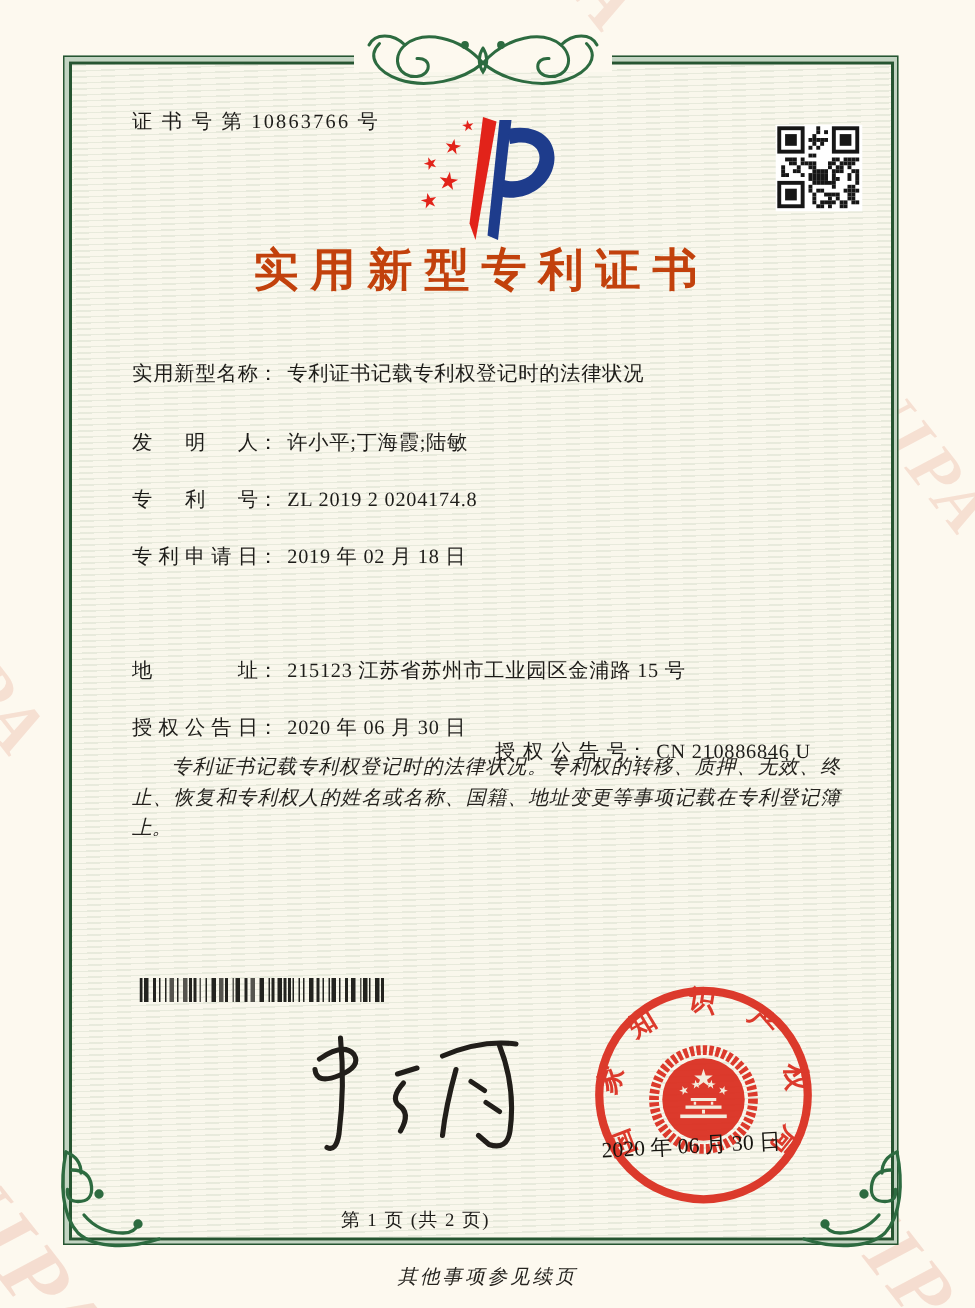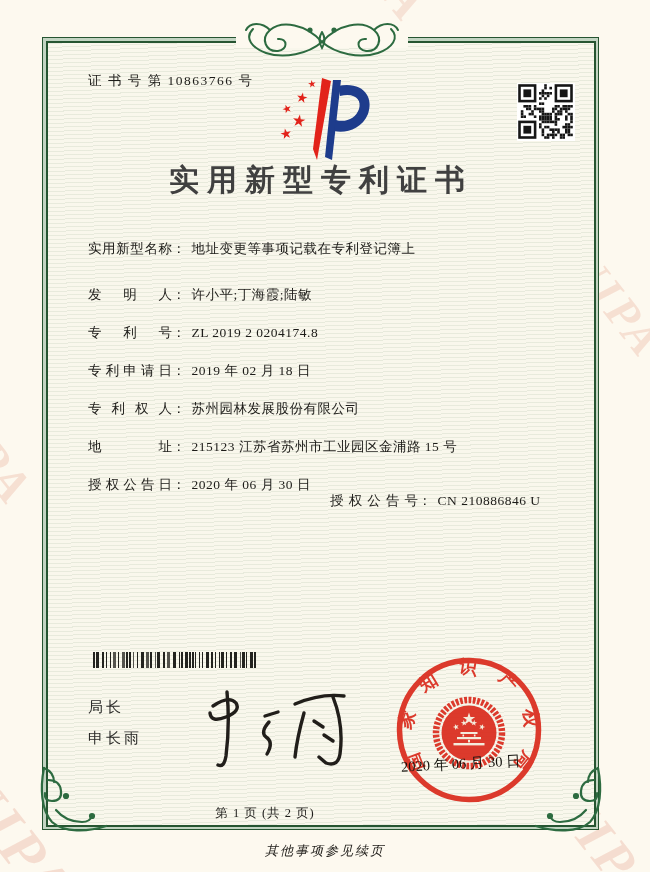--- a/index.html
+++ b/index.html
@@ -32,21 +32,21 @@
         rgba(146,170,140,.17) 0 1px, rgba(0,0,0,0) 1px 4px),
       #f9f7ec;
   }
   .orn{position:absolute;z-index:2;}
   .content{position:absolute;inset:0;z-index:3;}
   .cert-no{position:absolute;left:88px;top:72px;font-size:13.5px;letter-spacing:1.5px;}
   .logo{position:absolute;left:272px;top:76px;}
   .qr{position:absolute;left:517px;top:83px;}
   .title{
     position:absolute;left:0;top:160px;width:642px;text-align:center;
-    font-size:30px;font-weight:bold;letter-spacing:8px;color:#404040;
+    font-size:30px;font-weight:bold;letter-spacing:8px;color:#c2410c;
   }
   .row{position:absolute;left:88px;font-size:13.5px;white-space:nowrap;}
   .flabel{
     display:inline-block;width:84px;vertical-align:top;
     text-align:justify;text-align-last:justify;font-family:Liberation Serif, serif;
   }
   .flabel2{
     display:inline-block;width:88px;vertical-align:top;
     text-align:justify;text-align-last:justify;
   }
@@ -63,21 +63,21 @@
   .signer{position:absolute;left:88px;top:698px;
     font-family:"Liberation Sans","DejaVu Sans",sans-serif;
     font-size:15px;letter-spacing:3px;color:#2a2a28;}
   .signer div{margin-bottom:12px;}
   .signature{position:absolute;left:183px;top:686px;}
   .seal{position:absolute;left:392px;top:653px;z-index:3;}
   .seal-date{
     position:absolute;left:401px;top:754px;z-index:4;width:140px;
     font-size:14.5px;color:#15140f;transform:rotate(-3deg);white-space:nowrap;
   }
-  .page-num{position:absolute;left:4px;top:805px;width:522px;text-align:center;font-size:12.5px;letter-spacing:1px;}
+  .page-num{position:absolute;left:16px;top:805px;width:522px;text-align:center;font-size:12.5px;letter-spacing:1px;}
   .note{position:absolute;left:0;top:842px;width:650px;text-align:center;
     font-size:13px;font-style:italic;letter-spacing:2px;color:#25231f;}
 </style>
 </head>
 <body>
 
 <div class="page">
 
   <svg width="0" height="0" style="position:absolute" aria-hidden="true">
     <defs>
@@ -281,45 +281,43 @@
           <rect x="53.2" y="35.00000000000001" width="2.6" height="2.6" fill="#161616"></rect>
           <rect x="53.2" y="37.6" width="2.6" height="2.6" fill="#161616"></rect>
           <rect x="53.2" y="42.800000000000004" width="2.6" height="2.6" fill="#161616"></rect>
           <rect x="53.2" y="50.6" width="2.6" height="2.6" fill="#161616"></rect>
         </g>
     </svg>
 
     <div class="title">实用新型专利证书</div>
 
     <div class="row" style="top:240px">
-      <span class="flabel">实用新型名称</span><span class="fcolon">：</span><span class="fvalue">地址变更等事项记载在专利登记簿上</span>
+      <span class="flabel">实用新型名称</span><span class="fcolon">：</span><span class="fvalue">专利证书记载专利权登记时的法律状况</span>
     </div>
     <div class="row" style="top:286px">
       <span class="flabel">发明人</span><span class="fcolon">：</span><span class="fvalue">许小平;丁海霞;陆敏</span>
     </div>
     <div class="row" style="top:324px">
       <span class="flabel">专利号</span><span class="fcolon">：</span><span class="fvalue">ZL 2019 2 0204174.8</span>
     </div>
     <div class="row" style="top:362px">
       <span class="flabel">专利申请日</span><span class="fcolon">：</span><span class="fvalue">2019 年 02 月 18 日</span>
-    </div>
-    <div class="row" style="top:400px">
-      <span class="flabel">专利权人</span><span class="fcolon">：</span><span class="fvalue">苏州园林发展股份有限公司</span>
     </div>
     <div class="row" style="top:438px">
       <span class="flabel">地址</span><span class="fcolon">：</span><span class="fvalue">215123 江苏省苏州市工业园区金浦路 15 号</span>
     </div>
     <div class="row" style="top:476px">
       <span class="flabel">授权公告日</span><span class="fcolon">：</span><span class="fvalue">2020 年 06 月 30 日</span>
       <span class="pair2">
         <span class="flabel2">授权公告号</span><span class="fcolon">：</span><span class="fvalue">CN 210886846 U</span>
       </span>
     </div>
 
     <div class="paras">
+      <p>专利证书记载专利权登记时的法律状况。专利权的转移、质押、无效、终止、恢复和专利权人的姓名或名称、国籍、地址变更等事项记载在专利登记簿上。</p>
     </div>
 
     <svg class="barcode" width="165" height="16" viewBox="0 0 165 16">
       <g id="barcode-bars">
           <rect x="0" y="0" width="2" height="16" fill="#23231f"></rect>
           <rect x="3" y="0" width="3" height="16" fill="#23231f"></rect>
           <rect x="9" y="0" width="2" height="16" fill="#23231f"></rect>
           <rect x="13" y="0" width="1" height="16" fill="#23231f"></rect>
           <rect x="17" y="0" width="1" height="16" fill="#23231f"></rect>
           <rect x="20" y="0" width="3" height="16" fill="#55544e"></rect>
@@ -354,24 +352,20 @@
           <rect x="137" y="0" width="2" height="16" fill="#23231f"></rect>
           <rect x="141" y="0" width="3" height="16" fill="#23231f"></rect>
           <rect x="147" y="0" width="1" height="16" fill="#55544e"></rect>
           <rect x="149" y="0" width="3" height="16" fill="#23231f"></rect>
           <rect x="153" y="0" width="1" height="16" fill="#23231f"></rect>
           <rect x="157" y="0" width="3" height="16" fill="#23231f"></rect>
           <rect x="161" y="0" width="2" height="16" fill="#23231f"></rect>
         </g>
     </svg>
 
-    <div class="signer">
-      <div>局长</div>
-      <div>申长雨</div>
-    </div>
 
     <svg class="signature" width="185" height="92" viewBox="0 0 185 92">
       <g stroke="#211e1a" stroke-width="3.4" fill="none" stroke-linecap="round" stroke-linejoin="round">
         <path d="M30,20 q16,-11 23,-3 q5,8 -10,14 q-15,6 -16,-4"></path>
         <path d="M44,6 q3,32 -1,64 q-2,12 -8,9"></path>
         <path d="M82,30 l13,-4"></path>
         <path d="M86,36 q-9,10 -3,15 q8,5 1,17"></path>
         <path d="M112,18 q26,-11 49,-8"></path>
         <path d="M121,27 q-7,25 -9,44"></path>
         <path d="M150,11 q11,28 7,57 q-2,13 -14,9 l-7,-6"></path>

